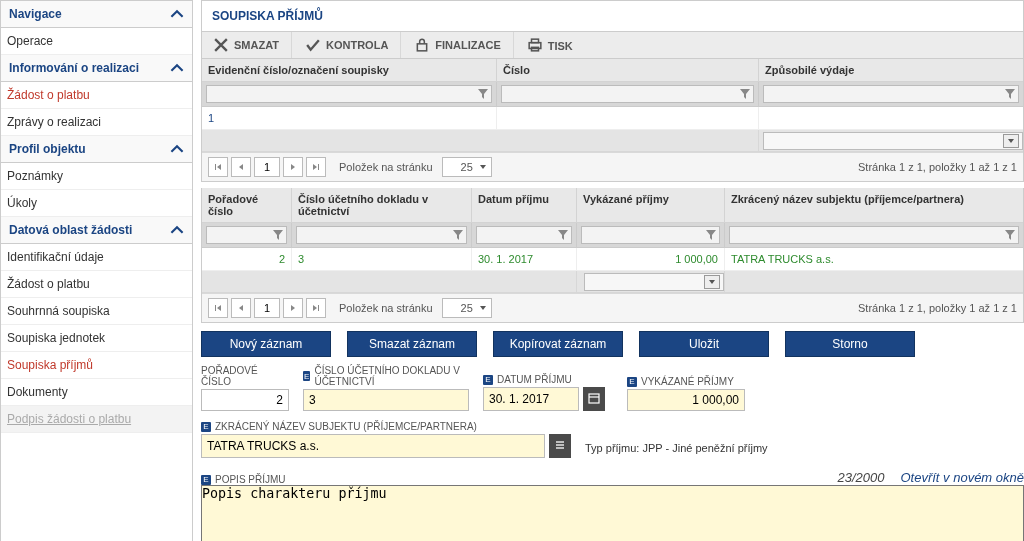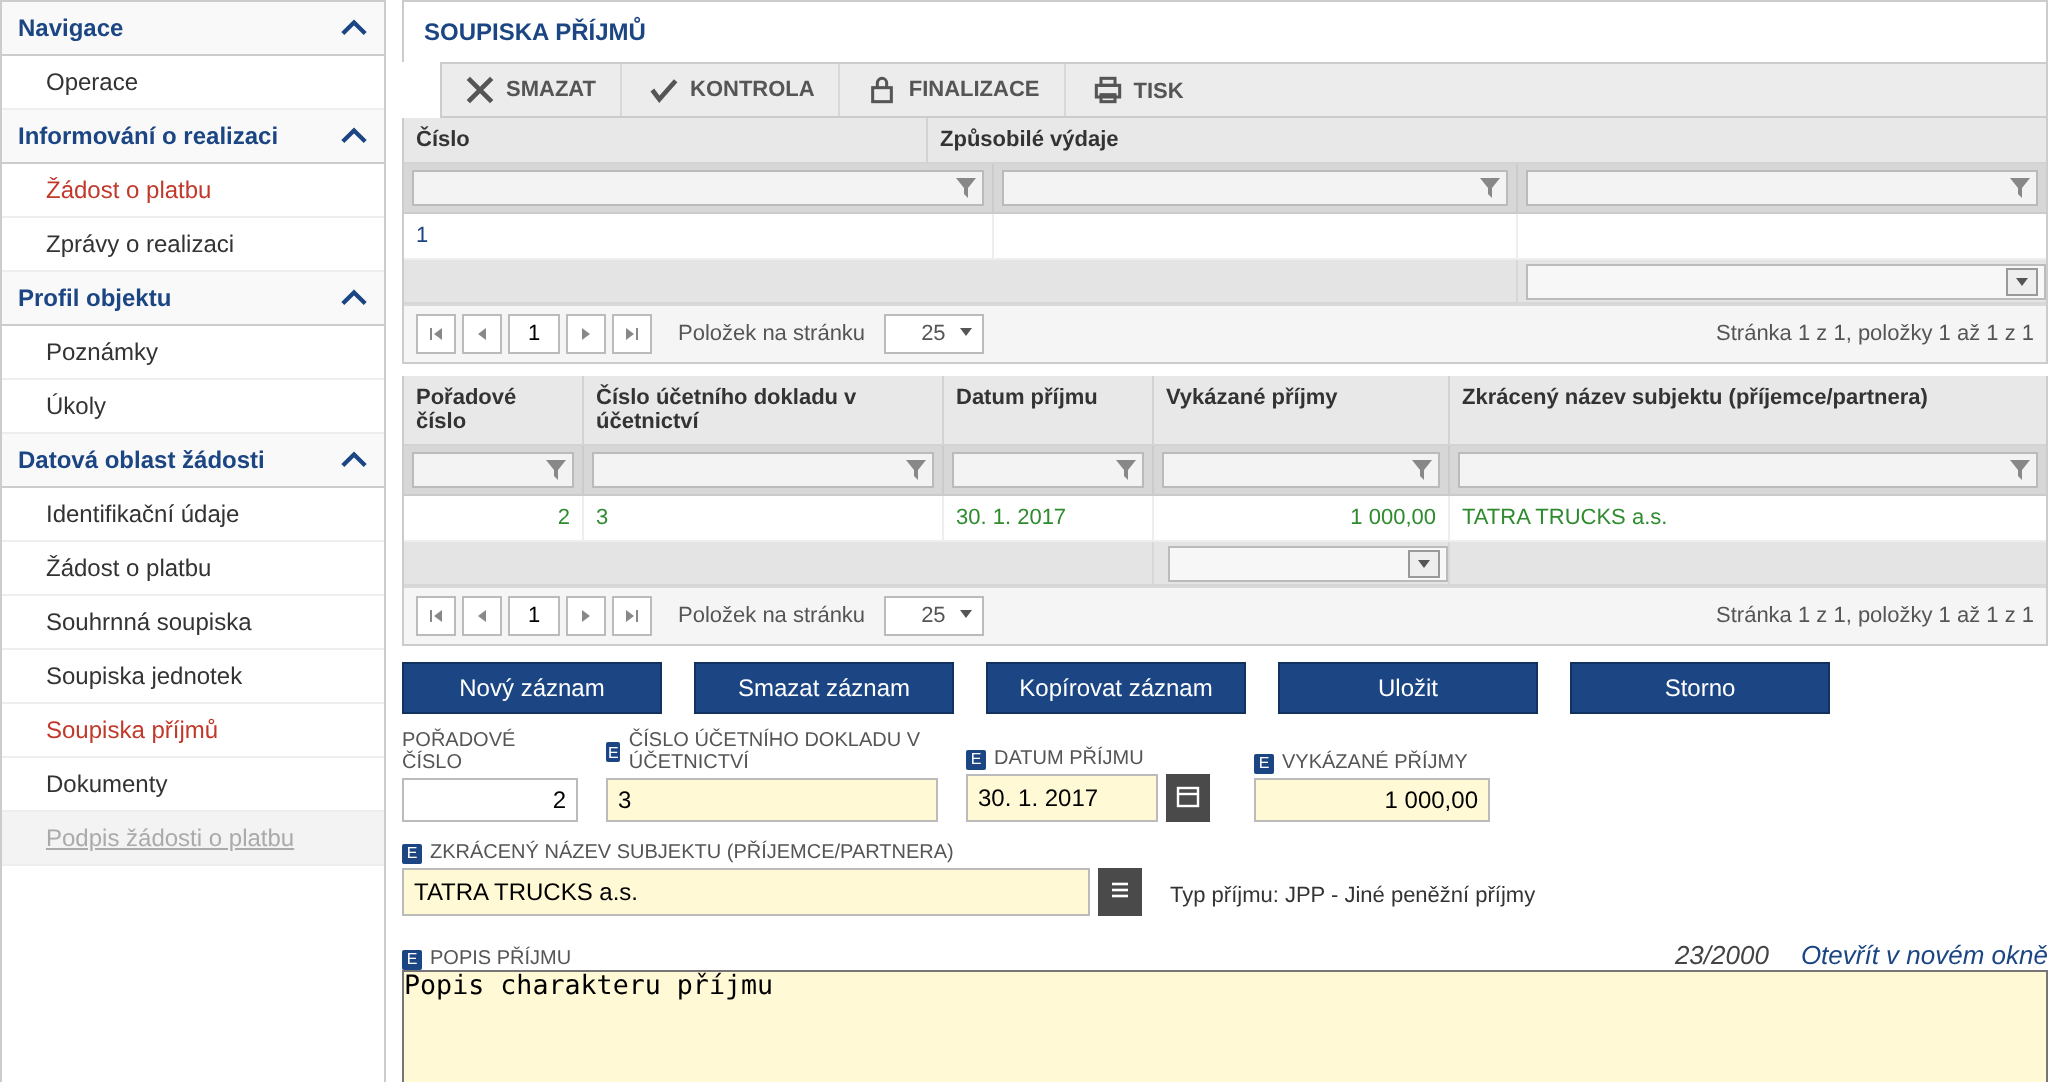--- a/index.html
+++ b/index.html
@@ -1,29 +1,29 @@
 <!DOCTYPE html>
 <html><head>
 <meta charset="utf-8">
 <style>
   * { box-sizing: border-box; margin: 0; padding: 0; }
   body { font-family: Arial, sans-serif; font-size: 12px; color: #333; background: #fff; width: 1024px; }
   .layout { display: flex; }
   
   .sidebar { width: 193px; border: 1px solid #ccc; background: #fff; }
   .side-header { display: flex; justify-content: space-between; align-items: center; padding: 6px 8px; color: #1b4583; font-weight: bold; border-bottom: 1px solid #ccc; background: #f9f9f9; cursor: pointer; }
-  .side-item { padding: 6px 22px; border-bottom: 1px solid #eee; color: #333; cursor: pointer; }
+  .side-item { padding: 6px 6px; border-bottom: 1px solid #eee; color: #333; cursor: pointer; }
   .side-item.red { color: #c0392b; }
   .side-item.disabled { color: #aaa; background: #f3f3f3; cursor: default; text-decoration: underline; }
   .chev { width: 14px; height: 14px; }
   .chev svg { display: block; }
   
   .main { flex: 1; padding: 0 0 12px 8px; }
   .page-title { color: #1b4583; font-weight: bold; border: 1px solid #ccc; border-bottom: none; padding: 8px 10px; }
-  .toolbar { display: flex; gap: 2px; border: 1px solid #ccc; background: #ececec; margin-left: 19px; }
+  .toolbar { display: flex; gap: 2px; border: 1px solid #ccc; background: #ececec; }
   .tool-btn { display: flex; align-items: center; gap: 6px; padding: 6px 12px; color: #555; font-size: 11px; font-weight: bold; text-transform: uppercase; cursor: pointer; border-right: 1px solid #d8d8d8; }
   .tool-btn:last-child { border-right: none; align-items: flex-end; }
   .tool-btn .ico { width: 14px; height: 14px; color: #555; }
   .panel { border: 1px solid #ccc; border-top: none; }
   
   .grid-head, .grid-filter, .grid-row, .grid-blankrow { display: flex; }
   .grid-head > div { background: #e8e8e8; padding: 5px 6px; font-weight: bold; font-size: 11px; color: #333; border-right: 1px solid #d3d3d3; border-bottom: 1px solid #d3d3d3; }
   .grid-head > div:last-child { border-right: none; }
   .grid-filter > div { background: #d7d7d7; padding: 3px 4px; border-right: 1px solid #cbcbcb; border-bottom: 1px solid #cbcbcb; position: relative; }
   .grid-filter > div:last-child { border-right: none; }
@@ -147,20 +147,21 @@
               <rect x="1" y="4" width="10" height="5" fill="none" stroke="#555" stroke-width="1.3"></rect>
               <rect x="3" y="1" width="6" height="3" fill="none" stroke="#555" stroke-width="1.3"></rect>
               <rect x="3" y="8" width="6" height="3" fill="none" stroke="#555" stroke-width="1.3"></rect>
             </svg></span>
         <span>TISK</span>
       </div>
     </div>
 
     <div class="panel">
       <div class="grid-head">
+        <div style="width:295px">Evidenční číslo/označení soupisky</div>
         <div style="width:262px">Číslo</div>
         <div style="flex:1">Způsobilé výdaje</div>
       </div>
       <div class="grid-filter">
         <div style="width:295px"><input style=""><span class="filter-icon"><svg viewBox="0 0 12 12">
                 <path d="M1 1 H11 L7 6 V11 L5 9 V6 Z" fill="#888"></path>
               </svg></span></div>
         <div style="width:262px"><input style=""><span class="filter-icon"><svg viewBox="0 0 12 12">
                 <path d="M1 1 H11 L7 6 V11 L5 9 V6 Z" fill="#888"></path>
               </svg></span></div>

